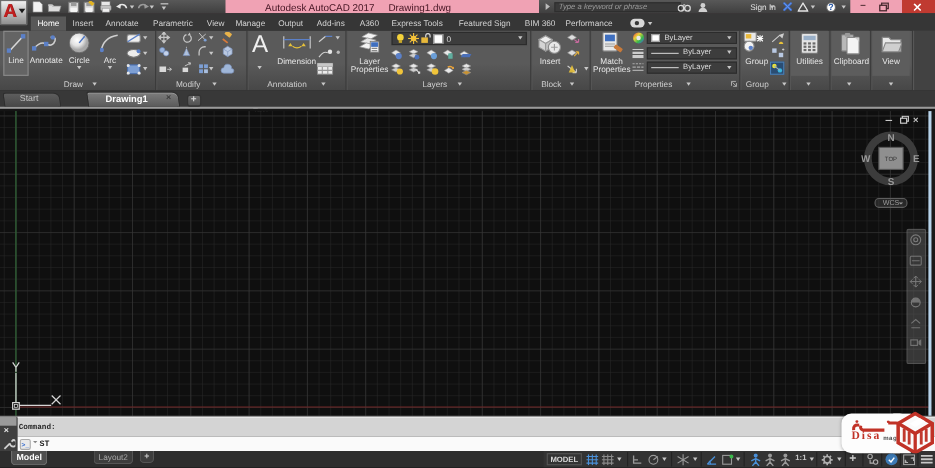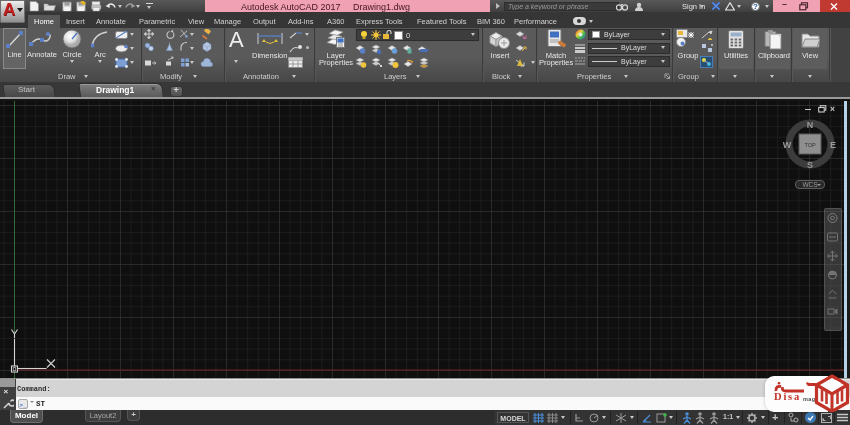--- a/index.html
+++ b/index.html
@@ -86,21 +86,21 @@
 <span style="position:absolute;left:34px;color:#fff;">Home</span>
 <span style="position:absolute;left:66px;">Insert</span>
 <span style="position:absolute;left:96px;">Annotate</span>
 <span style="position:absolute;left:139px;">Parametric</span>
 <span style="position:absolute;left:188px;">View</span>
 <span style="position:absolute;left:214px;">Manage</span>
 <span style="position:absolute;left:253px;">Output</span>
 <span style="position:absolute;left:288px;">Add-ins</span>
 <span style="position:absolute;left:327px;">A360</span>
 <span style="position:absolute;left:356px;">Express Tools</span>
-<span style="position:absolute;left:417px;">Featured Tools</span>
+<span style="position:absolute;left:417px;">Featured Sign</span>
 <span style="position:absolute;left:477px;">BIM 360</span>
 <span style="position:absolute;left:514px;">Performance</span>
 </div>
 <div class="abs" style="left:573px;top:17px;width:13px;height:8px;background:#d8d8d8;border-radius:4px;"></div>
 <div class="abs" style="left:577px;top:19px;width:4px;height:4px;background:#363636;border-radius:50%;"></div>
 <div class="abs td" style="left:589px;top:20px;"></div>
 
 <div class="abs" style="left:0;top:0;width:25px;height:23px;background:linear-gradient(#efefef,#b9b9b9 55%,#8f8f8f);border:1px solid #6e6e6e;border-radius:1px;"></div>
 <div class="abs" style="left:3px;top:0px;color:#c21f1f;font-size:17px;font-weight:bold;text-shadow:0.5px 0.5px 0 #7c0f0f;">A</div>
 <div class="abs" style="left:17px;top:8px;width:0;height:0;border-left:3px solid transparent;border-right:3px solid transparent;border-top:4px solid #1a1a1a;"></div>

